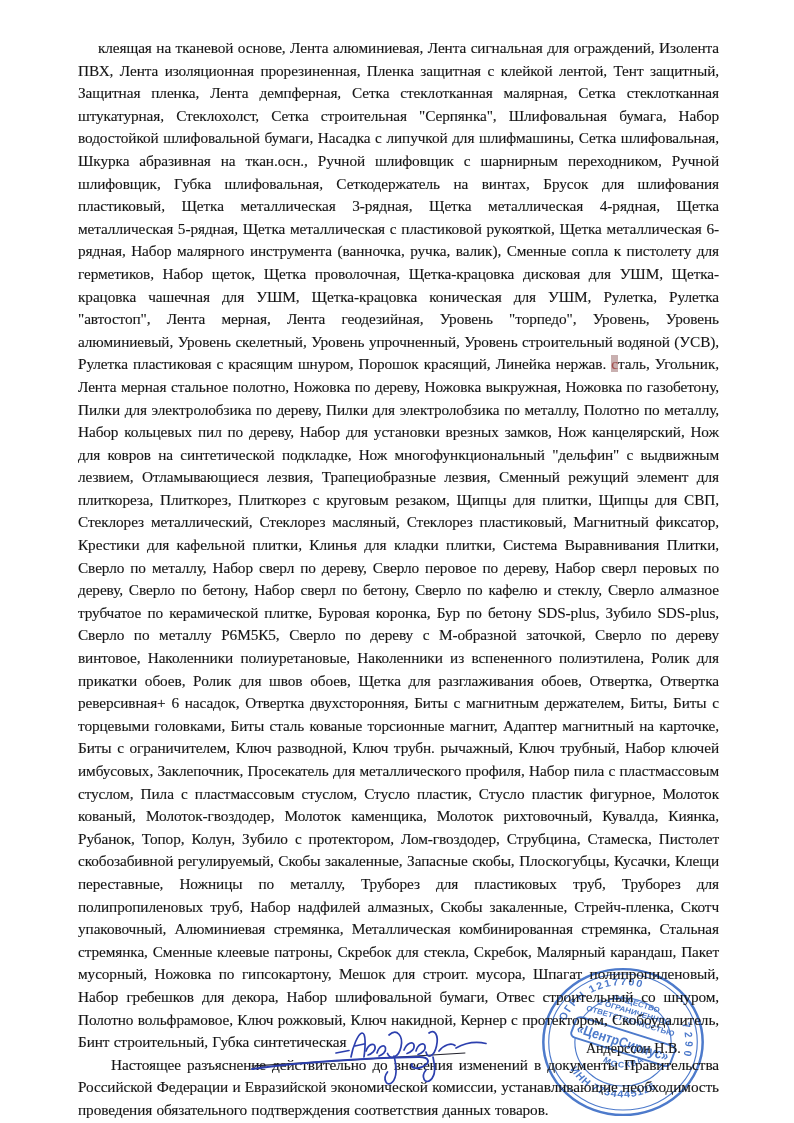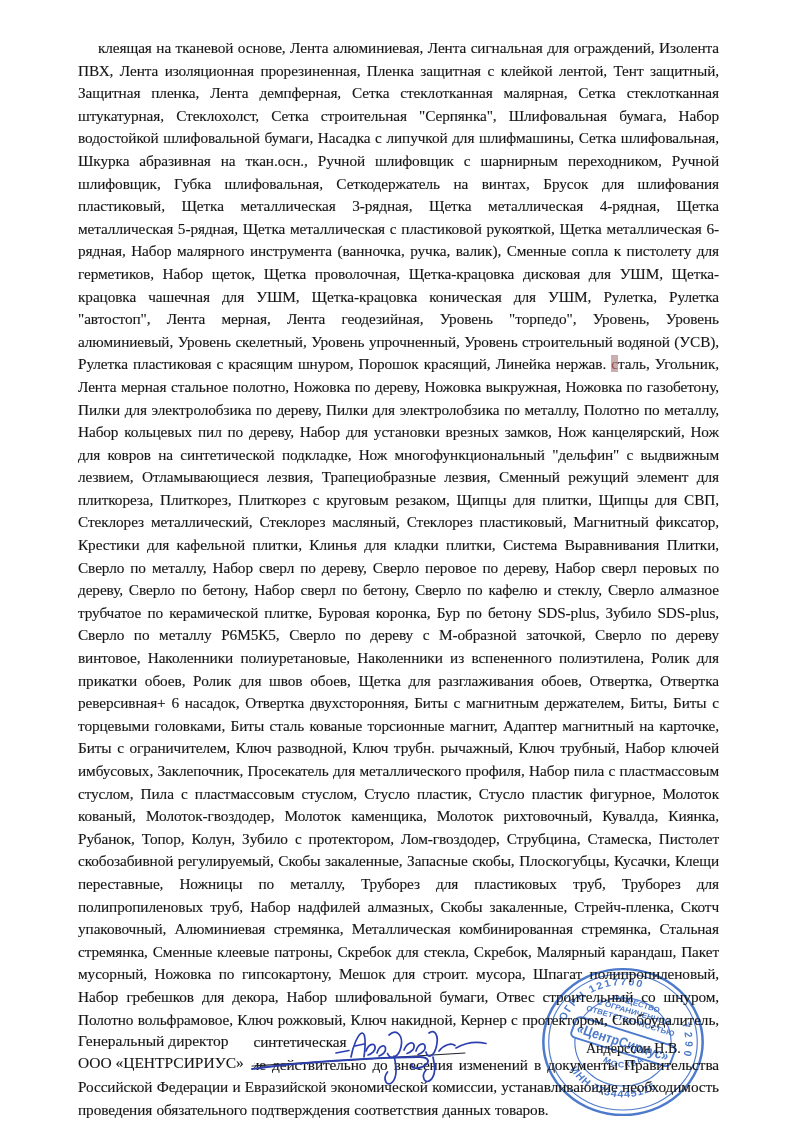--- a/index.html
+++ b/index.html
@@ -90,20 +90,16 @@
         <path d="M 164 37 C 167 29.5 173 28 174 32 C 175 36 170.5 39.5 167 40.5"></path>
         <path d="M 176 38 C 178 30.5 184 29 185 33 C 186 37 181.5 40.5 178 41.5"></path>
         <path d="M 189 20 C 194.5 15.5 199 22 196.5 33 C 194 44 187.5 46 186 39"></path>
         <path d="M 193 44 C 195 54 196 62 190.5 67 C 185 72 180.5 63.5 186 57"></path>
         <path d="M 199 38 C 204 31.5 211.5 29.5 215 32.5"></path>
         <path d="M 216 35 C 226 29.5 237 28.5 246 30.5"></path>
       </g>
     </g>
   </svg>
 
-  <div class="sign-block">
-    <div>Генеральный директор</div>
-    <div>ООО «ЦЕНТРСИРИУС»</div>
-  </div>
 
   <div class="signatory">Андерссон Н.В.</div>
 
 </div>
 
 </body></html>

